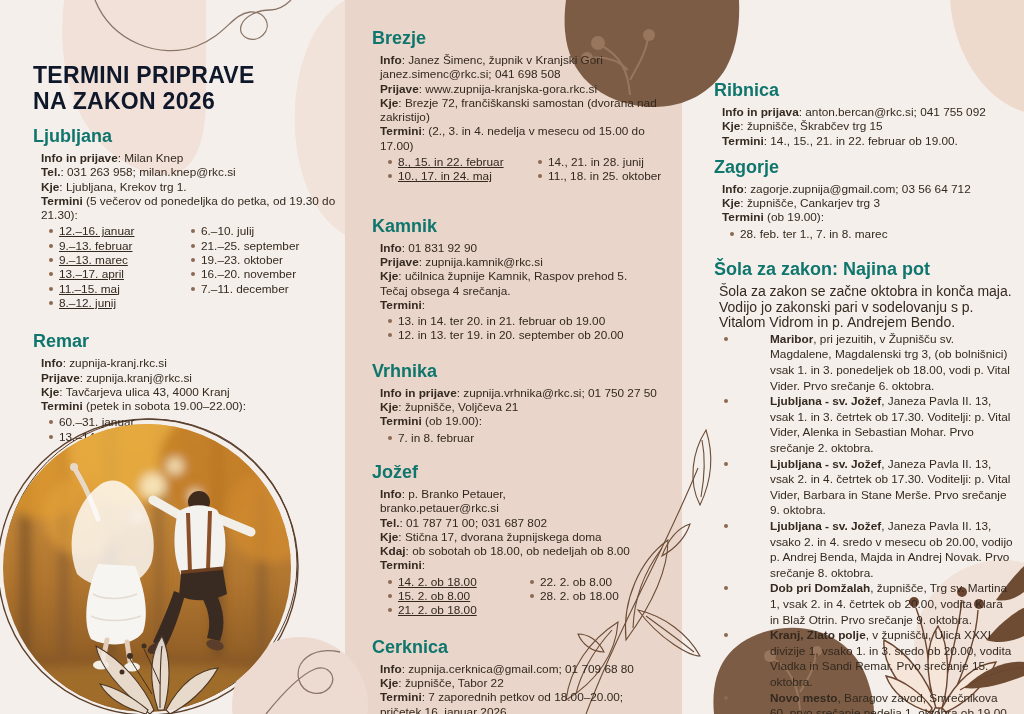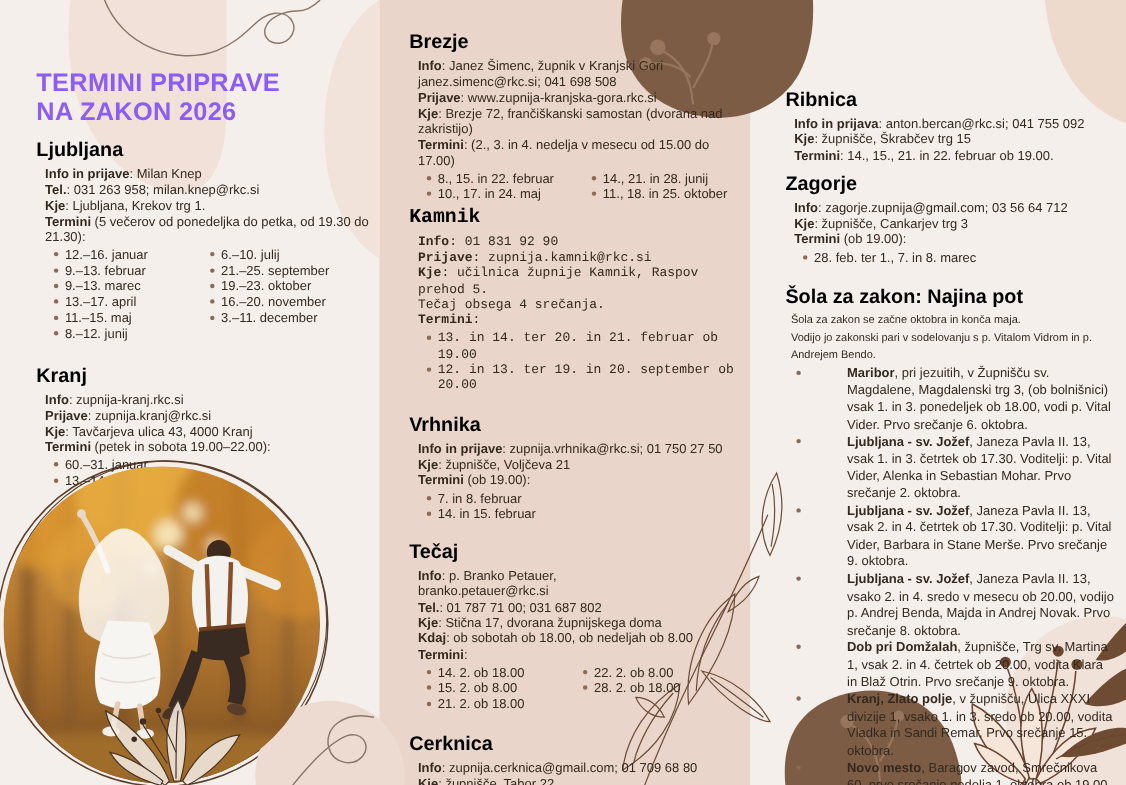--- a/index.html
+++ b/index.html
@@ -4,33 +4,33 @@
 <style>
   html,body{margin:0;padding:0;}
   .page{position:relative;width:1024px;height:714px;background:#f5efeb;overflow:hidden;
         font-family:"Liberation Sans","DejaVu Sans",sans-serif;color:#33291f;}
   .layer{position:absolute;left:0;top:0;width:1024px;height:714px;}
   .z0{z-index:0}.z1{z-index:1}.z3{z-index:3}
   .panel-mid-bg{position:absolute;left:345px;top:0;width:337px;height:714px;background:#e9d5c9;}
   .panel-left{position:absolute;left:33px;top:0;width:305px;z-index:2;}
   .panel-mid{position:absolute;left:372px;top:0;width:296px;z-index:2;}
   .panel-right{position:absolute;left:714px;top:0;width:300px;z-index:2;}
-  .brand-title{margin-top:62px;font-size:23px;line-height:26px;font-weight:bold;color:#8b5cf6;letter-spacing:.3px;}
+  .brand-title{margin-top:62px;font-size:23px;line-height:26px;font-weight:bold;color:#0f172a;letter-spacing:.3px;}
   .sec{margin-top:17px;}
-  .sec-heading{font-size:18px;line-height:20px;font-weight:bold;color:#000000;margin:0 0 5px 0;}
+  .sec-heading{font-size:18px;line-height:20px;font-weight:bold;color:#0f766e;margin:0 0 5px 0;}
   .line{font-size:11.8px;line-height:14.3px;padding-left:8px;}
   .lbl{font-weight:bold;}
   .bullets{padding-left:16px;margin-top:2px;}
   .b2c{display:flex;padding-left:16px;margin-top:2px;}
-  .bcol1{width:142px;flex:none;}
+  .bcol1{width:142px;flex:none;text-decoration:underline;}
   .bcol2{flex:1;}
   .bullet{display:flex;font-size:11.8px;line-height:14.3px;}
   .dot{width:4px;height:4px;border-radius:50%;background:#8c6951;margin:5px 6px 0 0;flex:none;}
   .photo{position:absolute;left:3px;top:424px;width:288px;height:288px;border-radius:50%;overflow:hidden;z-index:2;}
-  .sola .line{font-size:10px;line-height:15.6px;padding-left:5px;}
+  .sola .line{font-size:14px;line-height:15.6px;padding-left:5px;}
   .sola .bullet{font-size:11.8px;line-height:15.6px;gap:36px;}
   .sola .bullets{padding-left:10px;margin-top:1px;}
   .sola-info{font-size:11.8px;line-height:15.6px;padding-left:0;margin-top:1px;}
 </style>
 </head>
 <body>
 
 <div class="page">
 
   <div class="panel-mid-bg z0"></div>
@@ -160,28 +160,28 @@
           <div class="bullet">
               <span class="dot"></span>
               <span>19.–23. oktober</span>
             </div>
           <div class="bullet">
               <span class="dot"></span>
               <span>16.–20. november</span>
             </div>
           <div class="bullet">
               <span class="dot"></span>
-              <span>3.–11. december</span>
+              <span>7.–11. december</span>
             </div>
         </div>
       </div>
     </div>
 
     <div class="sec" style="margin-top:21px;">
-      <div class="sec-heading">Kranj</div>
+      <div class="sec-heading">Remar</div>
       <div class="line"><span class="lbl">Info</span><span>: zupnija-kranj.rkc.si</span></div>
       <div class="line"><span class="lbl">Prijave</span><span>: zupnija.kranj@rkc.si</span></div>
       <div class="line"><span class="lbl">Kje</span><span>: Tavčarjeva ulica 43, 4000 Kranj</span></div>
       <div class="line"><span class="lbl">Termini</span><span> (petek in sobota 19.00–22.00):</span></div>
       <div class="bullets">
         <div class="bullet">
             <span class="dot"></span>
             <span>60.–31. januar</span>
           </div>
         <div class="bullet">
@@ -277,21 +277,21 @@
               <span>14., 21. in 28. junij</span>
             </div>
           <div class="bullet">
               <span class="dot"></span>
               <span>11., 18. in 25. oktober</span>
             </div>
         </div>
       </div>
     </div>
 
-    <div class="sec" style="margin-top:4px;font-family:Liberation Mono, monospace;">
+    <div class="sec" style="margin-top:32px;">
       <div class="sec-heading">Kamnik</div>
       <div class="line"><span class="lbl">Info</span><span>: 01 831 92 90</span></div>
       <div class="line"><span class="lbl">Prijave</span><span>: zupnija.kamnik@rkc.si</span></div>
       <div class="line"><span class="lbl">Kje</span><span>: učilnica župnije Kamnik, Raspov prehod 5.</span></div>
       <div class="line"><span>Tečaj obsega 4 srečanja.</span></div>
       <div class="line"><span class="lbl">Termini</span><span>:</span></div>
       <div class="bullets">
         <div class="bullet">
             <span class="dot"></span>
             <span>13. in 14. ter 20. in 21. februar ob 19.00</span>
@@ -306,29 +306,25 @@
     <div class="sec" style="margin-top:18px;">
       <div class="sec-heading">Vrhnika</div>
       <div class="line"><span class="lbl">Info in prijave</span><span>: zupnija.vrhnika@rkc.si; 01 750 27 50</span></div>
       <div class="line"><span class="lbl">Kje</span><span>: župnišče, Voljčeva 21</span></div>
       <div class="line"><span class="lbl">Termini</span><span> (ob 19.00):</span></div>
       <div class="bullets">
         <div class="bullet">
             <span class="dot"></span>
             <span>7. in 8. februar</span>
           </div>
-        <div class="bullet">
-            <span class="dot"></span>
-            <span>14. in 15. februar</span>
-          </div>
       </div>
     </div>
 
     <div class="sec" style="margin-top:17px;">
-      <div class="sec-heading">Tečaj</div>
+      <div class="sec-heading">Jožef</div>
       <div class="line"><span class="lbl">Info</span><span>: p. Branko Petauer,</span></div>
       <div class="line"><span>branko.petauer@rkc.si</span></div>
       <div class="line"><span class="lbl">Tel.</span><span>: 01 787 71 00; 031 687 802</span></div>
       <div class="line"><span class="lbl">Kje</span><span>: Stična 17, dvorana župnijskega doma</span></div>
       <div class="line"><span class="lbl">Kdaj</span><span>: ob sobotah ob 18.00, ob nedeljah ob 8.00</span></div>
       <div class="line"><span class="lbl">Termini</span><span>:</span></div>
       <div class="b2c">
         <div class="bcol1">
           <div class="bullet">
               <span class="dot"></span>

